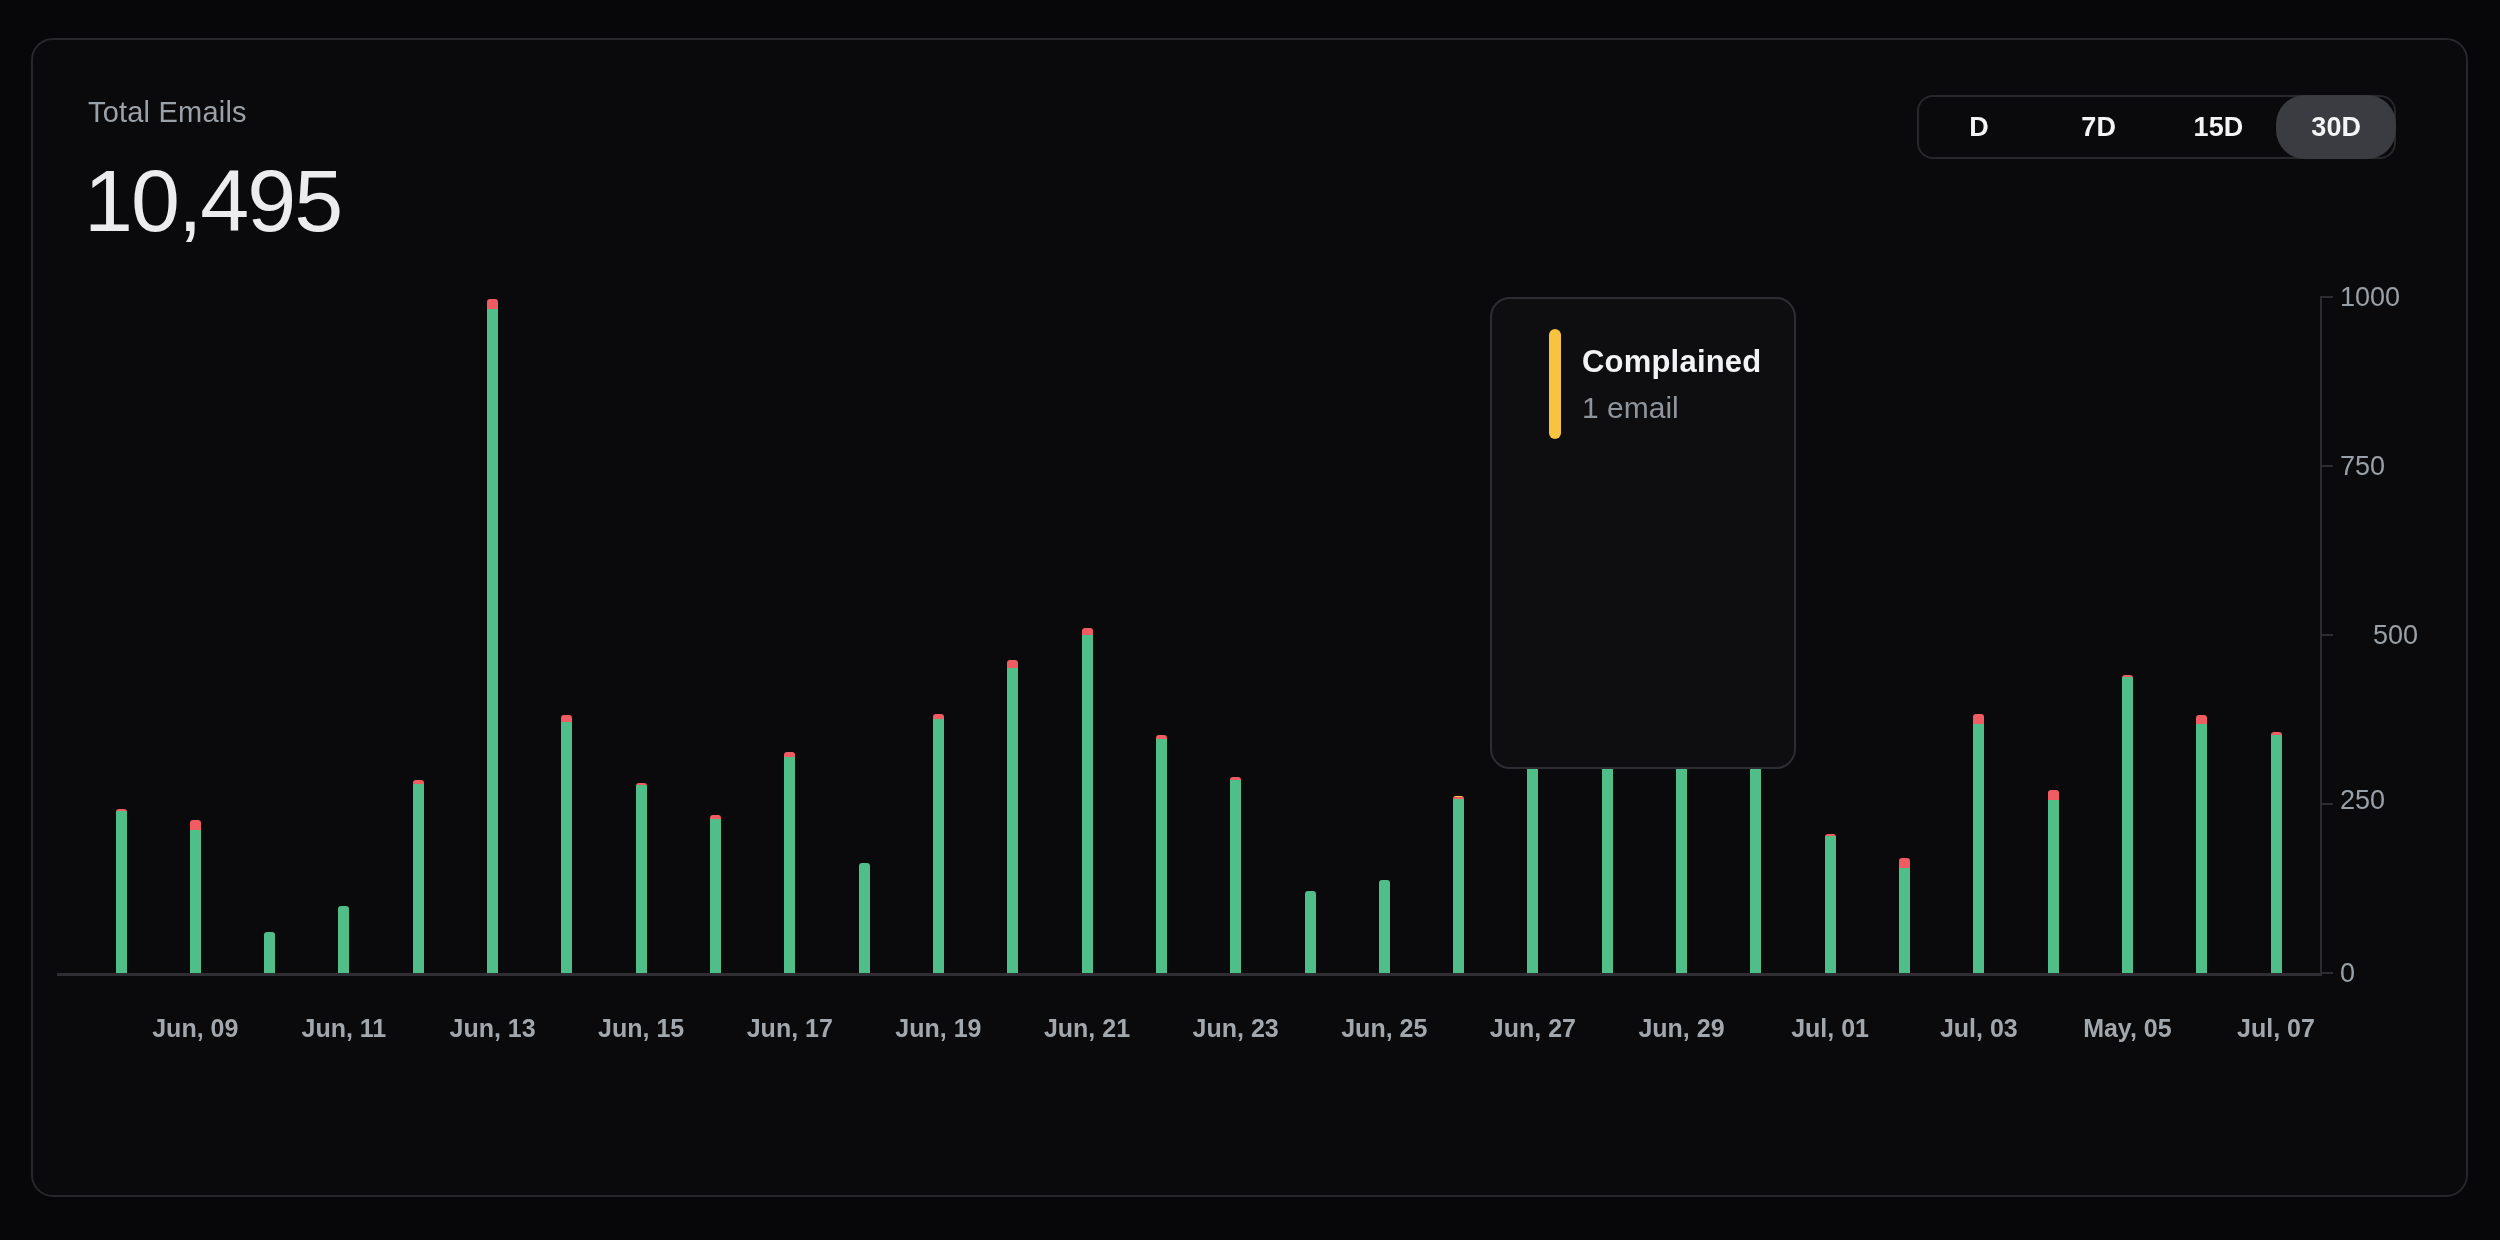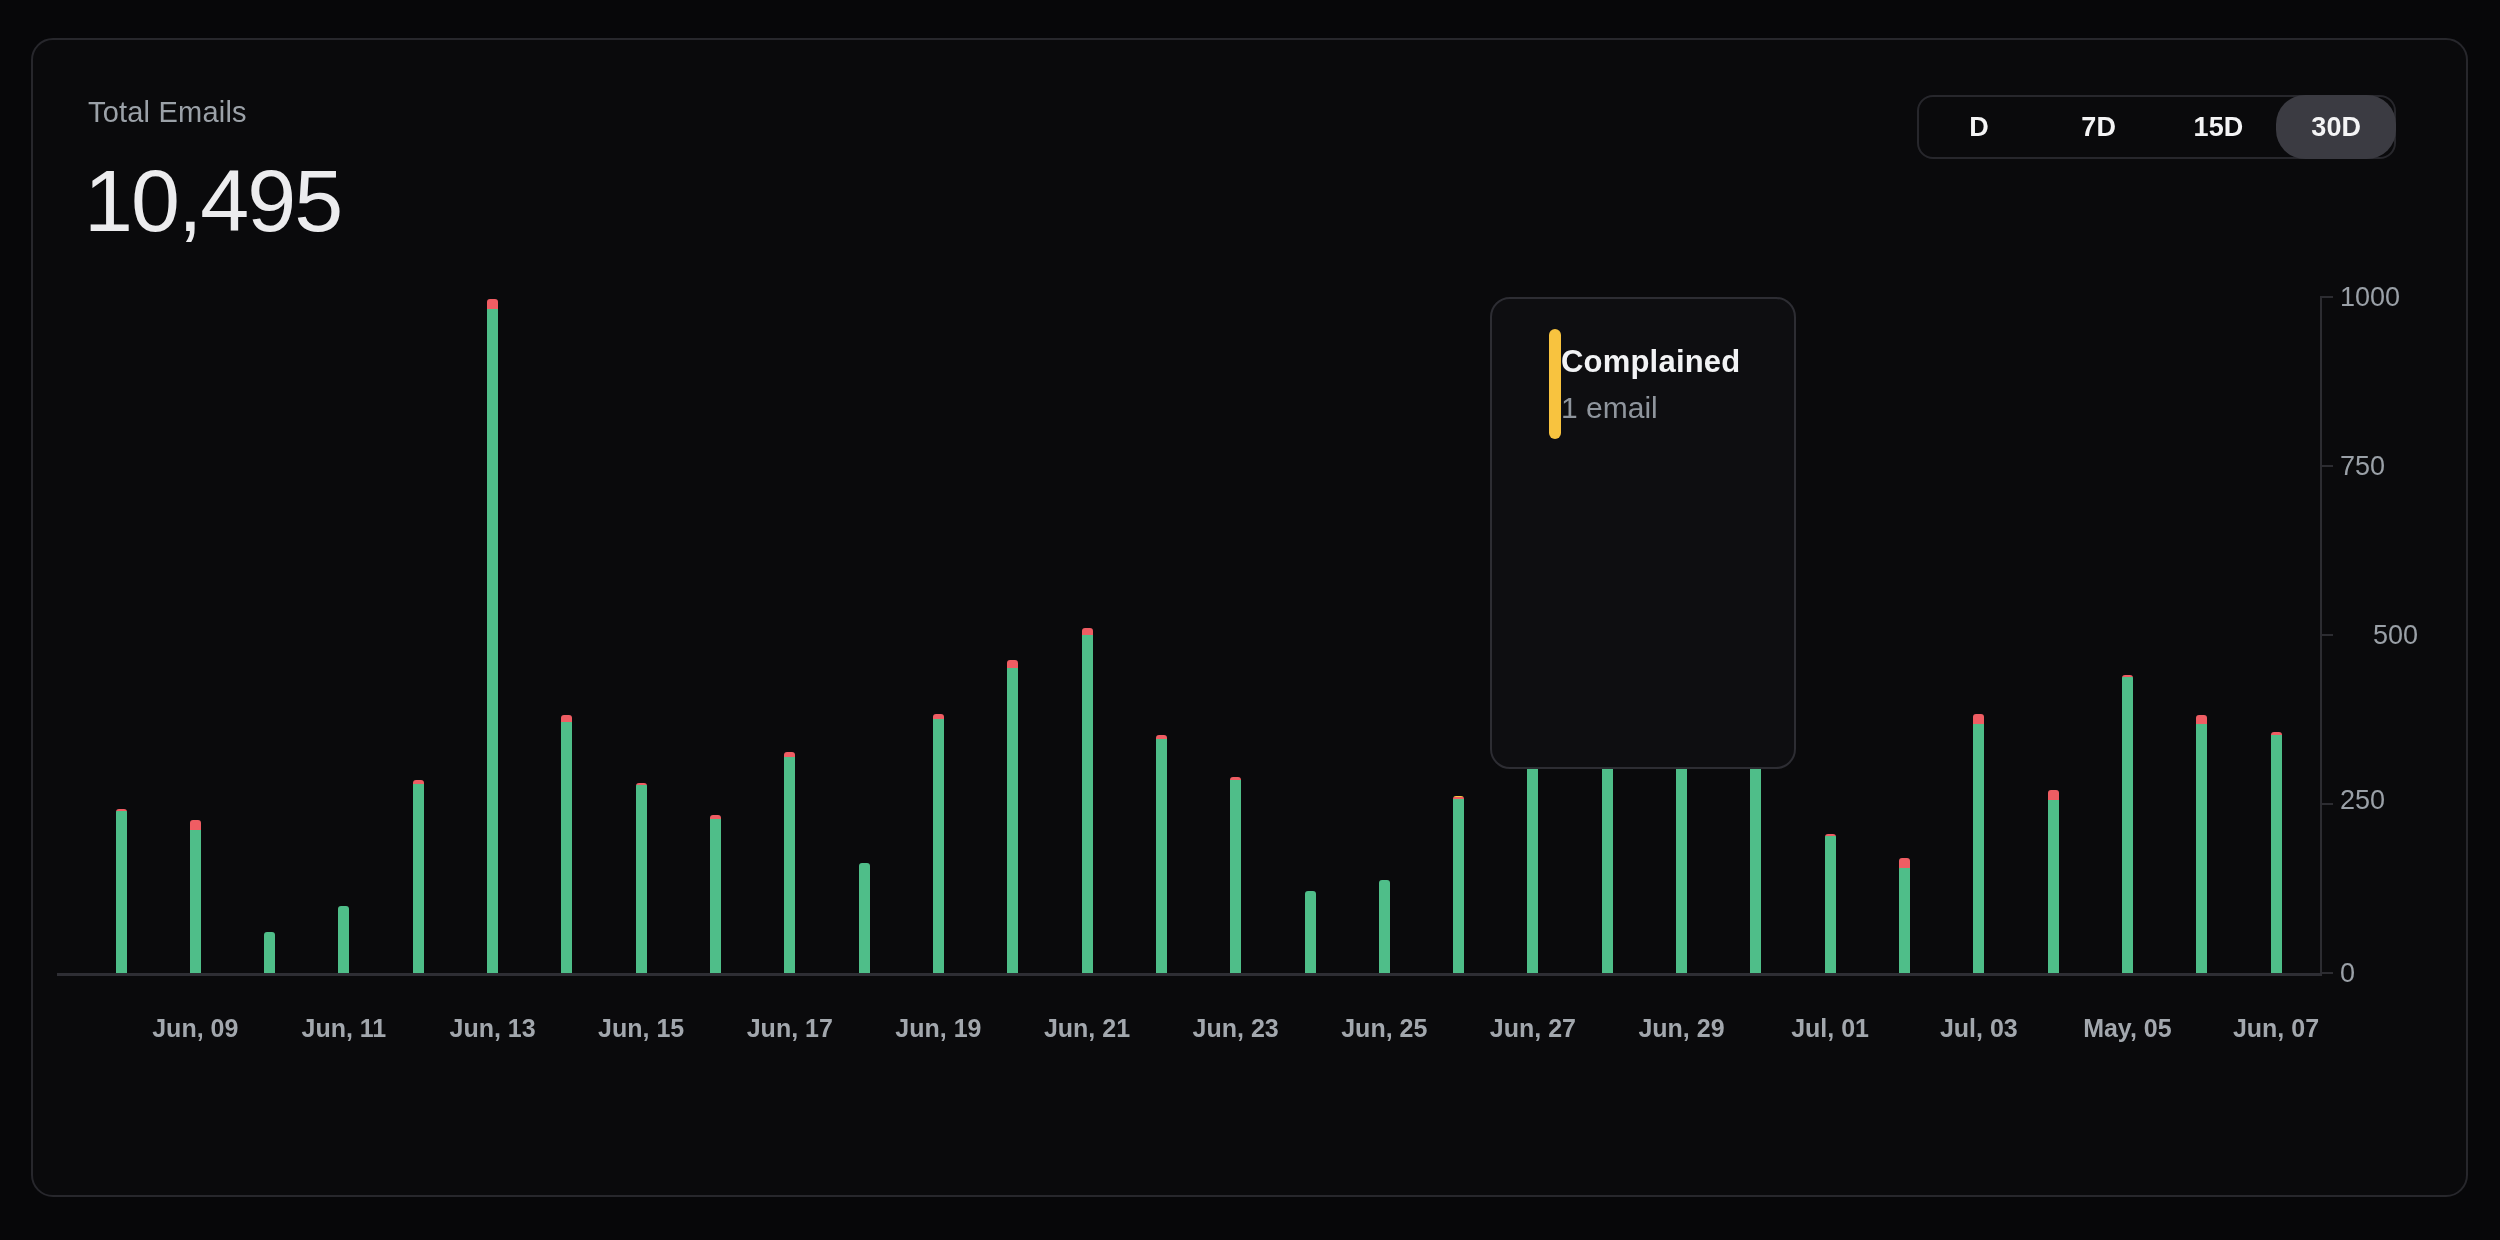--- a/index.html
+++ b/index.html
@@ -57,21 +57,21 @@
   .bar .seg { width:100%; }
   .chart-tooltip {
     position:absolute; left:1457px; top:257px;
     width:306px; height:472px; z-index:10;
     background:#0e0e11;
     border:2px solid #2d2d33;
     border-radius:20px;
     padding:30px 0 30px 29px;
     display:flex; flex-direction:column; gap:40px;
   }
-  .tt-entry { display:flex; height:110px;padding-left:28px; }
+  .tt-entry { display:flex; gap:21px; height:110px;padding-left:28px; }
   .tt-pill { width:12px; height:110px; border-radius:7px; flex:0 0 12px; }
   .tt-text { display:flex; flex-direction:column; justify-content:center; gap:11px; }
   .tt-label { font-size:31px; font-weight:700; color:#f2f3f5; letter-spacing:.2px; }
   .tt-value { font-size:30px; color:#8f959d; }
 </style>
 </head>
 <body>
 
 <div class="card">
 
@@ -217,21 +217,21 @@
       </div>
       <div class="x-label" style="left: 2024.4px; top: 974px;">May, 05</div>
       <div class="bar" style="left: 2163.2px; width: 11px; top: 674.8px; height: 258.2px;">
         <div class="seg" style="height: 8.8px; background: rgb(239, 93, 99);"></div>
         <div class="seg" style="flex: 1 1 0%; background: rgb(79, 190, 137);"></div>
       </div>
       <div class="bar" style="left: 2237.5px; width: 11px; top: 691.7px; height: 241.3px;">
         <div class="seg" style="height: 3.4px; background: rgb(239, 93, 99);"></div>
         <div class="seg" style="flex: 1 1 0%; background: rgb(79, 190, 137);"></div>
       </div>
-      <div class="x-label" style="left: 2173px; top: 974px;">Jun, 07</div>
+      <div class="x-label" style="left: 2173px; top: 974px;">Jul, 07</div>
     </div>
 
   <div class="chart-tooltip">
     <div class="tt-entry">
       <div class="tt-pill" style="background: rgb(248, 195, 63);"></div>
       <div class="tt-text">
         <div class="tt-label">Complained</div>
         <div class="tt-value">1 email</div>
       </div>
     </div>

